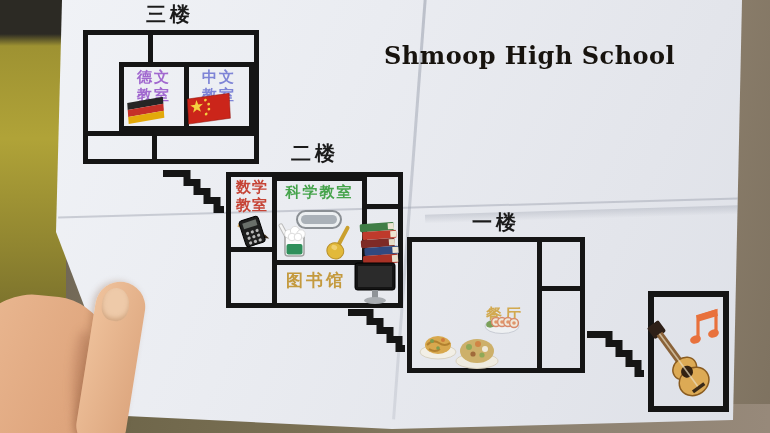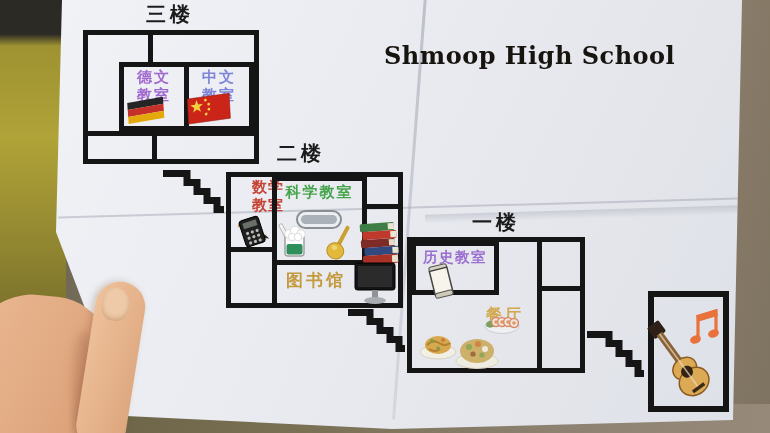--- a/index.html
+++ b/index.html
@@ -36,21 +36,21 @@
     color:var(--floor_label,#1b1b1b);}
   .box{position:absolute;border:5px solid var(--wall,#151515);}
   .wall{position:absolute;background:var(--wall,#151515);}
   .room-label{font-weight:700;text-align:center;line-height:1.18;}
   .lbl2{width:40px;margin:1px auto 0;}
   .icon{position:absolute;}
   .stairs{position:absolute;z-index:4;}
 
   .c-german{color:var(--german_label,#a168cf);font-size:15px;letter-spacing:2px;}
   .c-chinese{color:var(--chinese_label,#7e84d6);font-size:15px;letter-spacing:2px;}
-  .c-math{color:var(--math_label,#c64436);font-size:15px;letter-spacing:1px;margin-left:16px;}
+  .c-math{color:var(--math_label,#c64436);font-size:15px;letter-spacing:1px;}
   .c-science{color:var(--science_label,#46a44c);font-size:15px;letter-spacing:2px;margin-top:3px;font-family:Liberation Serif, serif;}
   .c-library{color:var(--library_label,#c49a3e);font-size:17px;letter-spacing:3px;}
   .c-history{color:var(--history_label,#9a6fd0);font-size:14.5px;letter-spacing:1.5px;margin-top:3px;}
   .c-cafeteria{color:var(--cafeteria_label,#d2a94f);font-size:16px;letter-spacing:3px;}
 
   
   .hand{position:absolute;z-index:6;}
   .palm{left:-55px;top:295px;width:175px;height:240px;border-radius:46% 42% 36% 44%;
     background:linear-gradient(110deg,#ecbb95,#dfa67e 60%,#d49a73);transform:rotate(6deg);}
   .thumb{left:86px;top:281px;width:50px;height:168px;border-radius:25px 25px 22px 22px;
@@ -113,21 +113,21 @@
     <div class="wall" style="left:0;right:0;top:96px;height:5px;"></div>
     <div class="wall" style="left:64px;top:96px;width:5px;bottom:0;"></div>
   </div>
 
   <div class="stairs" style="left:160px;top:167px;">
     <svg width="64" height="56">
         <path d="M3,6.5 h24 v9 h10 v9 h10 v9 h10 v9 h8" fill="none" stroke="#151515" stroke-width="7"></path>
       </svg>
   </div>
 
-  <div class="floor-label" style="left:277px;top:140px;">二楼</div>
+  <div class="floor-label" style="left:291px;top:140px;">二楼</div>
   <div class="plan box" style="left:226px;top:172px;width:177px;height:136px;">
     <div class="wall" style="left:41px;top:0;bottom:0;width:5px;"></div>
     <div class="wall" style="left:0;top:70px;width:41px;height:5px;"></div>
     <div class="room-label c-math" style="position:absolute;left:1px;top:1px;width:40px;">数学教室</div>
     <div class="icon" style="left:3px;top:36px;">
       <svg width="36" height="36">
         <g transform="rotate(24 18 20)">
           <rect x="2" y="16" width="28" height="4" fill="#caa05a"></rect>
           <polygon points="30,16 36,18 30,20" fill="#3a2a1a"></polygon>
         </g>
@@ -219,32 +219,20 @@
   </div>
 
   <div class="stairs" style="left:345px;top:306px;">
     <svg width="60" height="56">
         <path d="M3,6.5 h22 v9 h10 v9 h10 v9 h9 v9 h6" fill="none" stroke="#151515" stroke-width="7"></path>
       </svg>
   </div>
 
   <div class="floor-label" style="left:472px;top:209px;">一楼</div>
   <div class="plan box" style="left:407px;top:237px;width:178px;height:136px;">
-    <div class="box" style="left:-1px;top:-1px;width:88px;height:54px;">
-      <div class="room-label c-history">历史教室</div>
-      <div class="icon" style="left:10px;top:16px;">
-        <svg width="30" height="38">
-            <g transform="rotate(-14 15 19)">
-          <rect x="6" y="3" width="18" height="5" rx="2.5" fill="#d8d2c2" stroke="#555"></rect>
-          <rect x="6" y="7" width="18" height="24" fill="#f7f4ec" stroke="#444" stroke-width="1.5"></rect>
-          <rect x="6" y="30" width="18" height="5" rx="2.5" fill="#cfc9b8" stroke="#555"></rect>
-        </g>
-          </svg>
-      </div>
-    </div>
     <div class="wall" style="left:125px;top:0;bottom:0;width:5px;"></div>
     <div class="wall" style="left:125px;right:0;top:44px;height:5px;"></div>
     <div class="room-label c-cafeteria" style="position:absolute;left:26px;top:64px;margin-left:48px;">餐厅</div>
     <div class="icon" style="left:6px;top:86px;">
       <svg width="40" height="32">
         <ellipse cx="20" cy="24" rx="18" ry="7" fill="#f2efe6" stroke="#d8d2c2"></ellipse>
         <ellipse cx="20" cy="17" rx="13" ry="9" fill="#d8a84e"></ellipse>
         <path d="M9,17 q6,-6 12,-2 q6,4 11,0 M11,21 q6,4 11,0" fill="none" stroke="#b2802e" stroke-width="2"></path>
         <circle cx="14" cy="13" r="2" fill="#7f9c4f"></circle>
           <circle cx="25" cy="12" r="2" fill="#cf7a3c"></circle>

